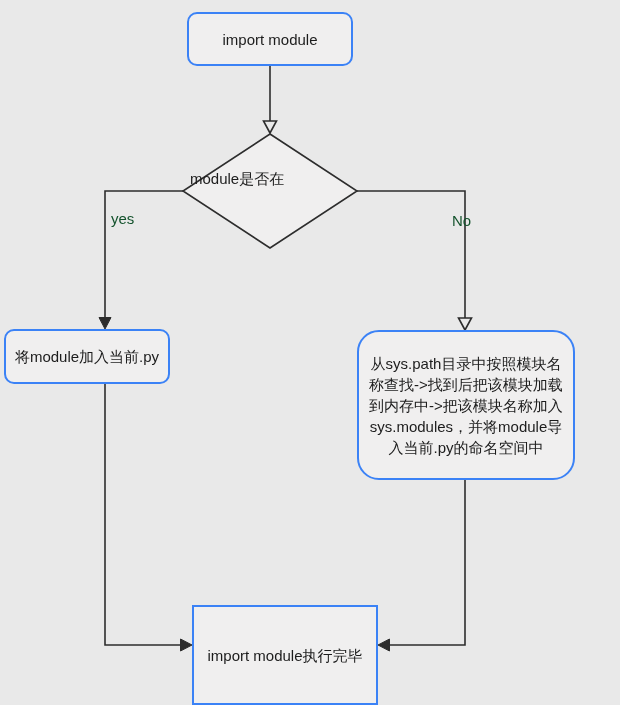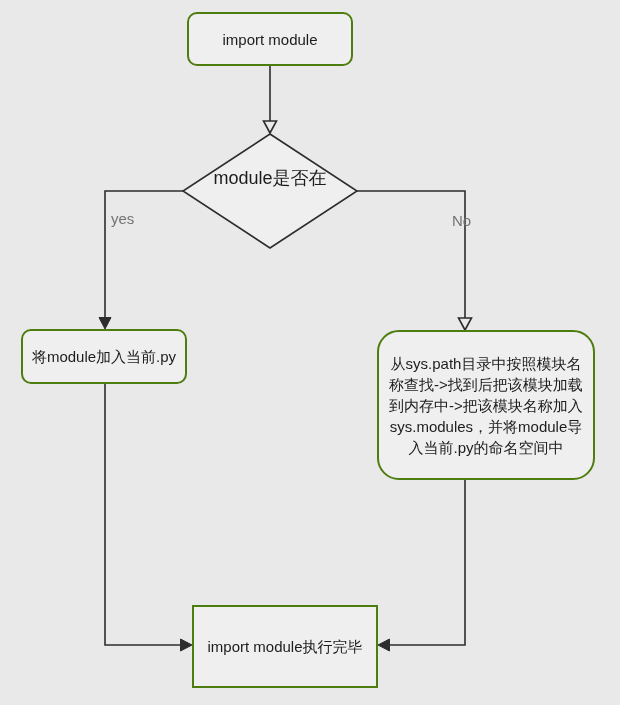--- a/index.html
+++ b/index.html
@@ -37,48 +37,47 @@
   }
   svg .shape {
     fill: #f0efef;
     stroke: #2d2d2d;
     stroke-width: 1.6;
   }
   .node {
     position: absolute;
     box-sizing: border-box;
     background: #f0efef;
-    border: 2px solid #4d7c0f;
+    border: 2px solid #3b82f6;
     display: flex;
     align-items: center;
     justify-content: center;
     text-align: center;
     font-size: 15px;
     line-height: 21px;
     color: #1c1c1c;
   }
   .node.rounded { border-radius: 10px; }
   .node.rounded-lg { border-radius: 22px; }
   #node-start  { left: 187px; top: 12px;  width: 166px; height: 54px; }
-  #node-yes    { left: 21px;  top: 329px; width: 166px; height: 55px; }
-  #node-no     { left: 357px; top: 330px; width: 218px; height: 150px; padding: 4px 8px; margin-left: 20px; }
-  #node-end    { left: 192px; top: 605px; width: 186px; height: 83px; }
+  #node-yes    { left: 4px;  top: 329px; width: 166px; height: 55px; }
+  #node-no     { left: 357px; top: 330px; width: 218px; height: 150px; padding: 4px 8px; }
+  #node-end    { left: 192px; top: 605px; width: 186px; height: 100px; }
   .diamond-label {
     position: absolute;
     left: 190px; top: 168px;
     width: 160px;
-    text-align: center;
-    font-size: 18px;
+    font-size: 15px;
     line-height: 21px;
   }
   .edge-label {
     position: absolute;
     font-size: 15px;
     line-height: 18px;
-    color: #737373;
+    color: #14532d;
   }
   #label-yes { left: 111px; top: 210px; }
   #label-no  { left: 452px; top: 212px; }
 </style>
 </head>
 <body>
 
 <div class="canvas">
 
   <svg class="edges" viewBox="0 0 620 705" xmlns="http://www.w3.org/2000/svg">

